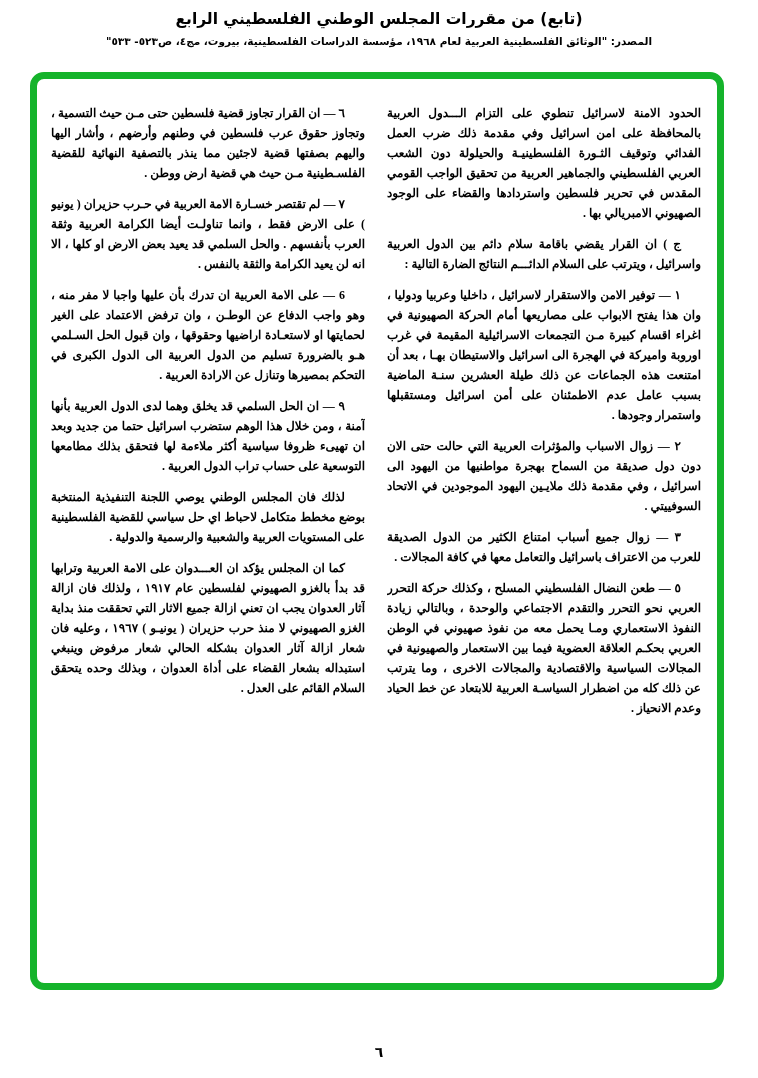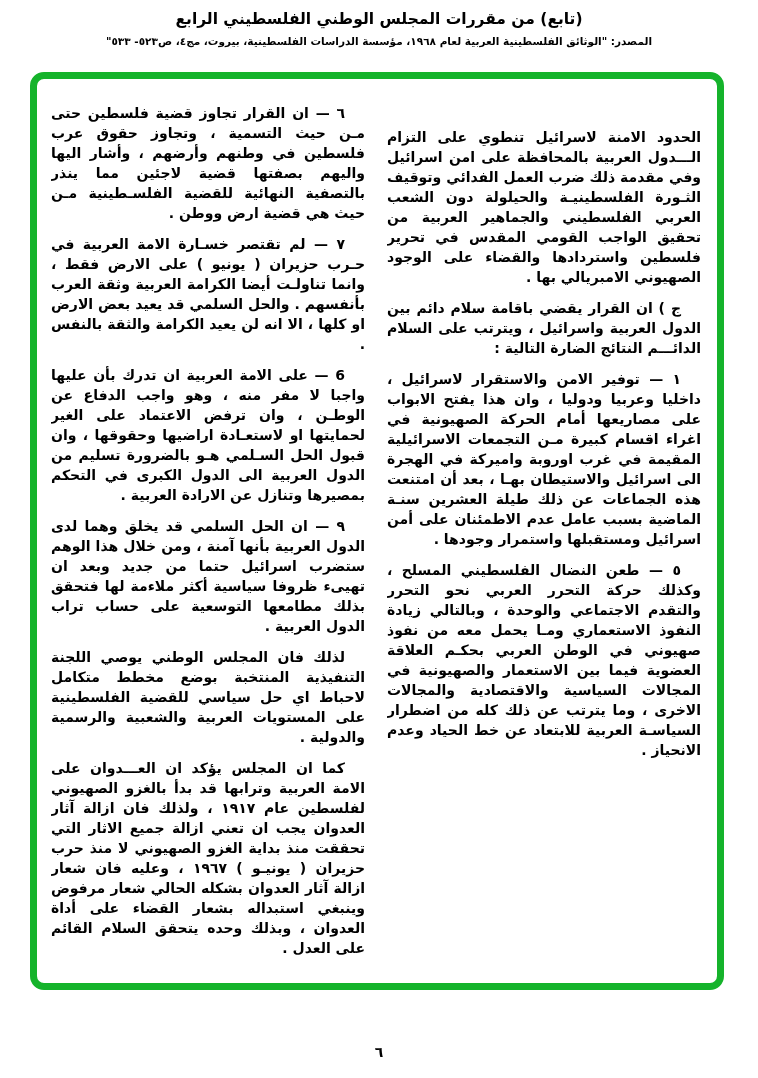--- a/index.html
+++ b/index.html
@@ -51,33 +51,33 @@
     gap: 22px;
     padding: 24px 16px 10px 14px;
     height: 870px;
     overflow: hidden;
   }
   .col {
     flex: 1 1 0;
     min-width: 0;
     overflow: hidden;
     color: #000;
-    font-size: 14px;
+    font-size: 12px;
     font-weight: bold;
     line-height: 20px;
     text-align: justify;
+    font-family: Liberation Serif, serif;
   }
   .col .para {
     margin: 0 0 11px 0;
     text-indent: 20px;
   }
   
   .col-right .para:first-child {
     text-indent: 0;
-    margin-top: 24px;
   }
   .footer {
     position: absolute;
     bottom: 18px;
     left: 0;
     width: 100%;
     text-align: center;
     font-size: 14px;
     font-weight: bold;
     color: #000;
@@ -92,20 +92,22 @@
     <div class="title">(تابع) من مقررات المجلس الوطني الفلسطيني الرابع</div>
     <div class="source">المصدر: "الوثائق الفلسطينية العربية لعام ١٩٦٨، مؤسسة الدراسات الفلسطينية، بيروت، مج٤، ص٥٢٣- ٥٣٣"</div>
   </div>
 
   <div class="content-box" style="border-color: rgb(21, 179, 43);">
     <div class="columns">
       <div class="col col-right">
           <p class="para">الحدود الامنة لاسرائيل تنطوي على التزام الـــدول العربية بالمحافظة على امن اسرائيل وفي مقدمة ذلك ضرب العمل الفدائي وتوقيف الثـورة الفلسطينيـة والحيلولة دون الشعب العربي الفلسطيني والجماهير العربية من تحقيق الواجب القومي المقدس في تحرير فلسطين واستردادها والقضاء على الوجود الصهيوني الامبريالي بها .</p>
           <p class="para">ج ) ان القرار يقضي باقامة سلام دائم بين الدول العربية واسرائيل ، ويترتب على السلام الدائـــم النتائج الضارة التالية :</p>
           <p class="para">١ — توفير الامن والاستقرار لاسرائيل ، داخليا وعربيا ودوليا ، وان هذا يفتح الابواب على مصاريعها أمام الحركة الصهيونية في اغراء اقسام كبيرة مـن التجمعات الاسرائيلية المقيمة في غرب اوروبة واميركة في الهجرة الى اسرائيل والاستيطان بهـا ، بعد أن امتنعت هذه الجماعات عن ذلك طيلة العشرين سنـة الماضية بسبب عامل عدم الاطمئنان على أمن اسرائيل ومستقبلها واستمرار وجودها .</p>
+          <p class="para">٢ — زوال الاسباب والمؤثرات العربية التي حالت حتى الان دون دول صديقة من السماح بهجرة مواطنيها من اليهود الى اسرائيل ، وفي مقدمة ذلك ملايـين اليهود الموجودين في الاتحاد السوفييتي .</p>
+          <p class="para">٣ — زوال جميع أسباب امتناع الكثير من الدول الصديقة للعرب من الاعتراف باسرائيل والتعامل معها في كافة المجالات .</p>
           <p class="para">٥ — طعن النضال الفلسطيني المسلح ، وكذلك حركة التحرر العربي نحو التحرر والتقدم الاجتماعي والوحدة ، وبالتالي زيادة النفوذ الاستعماري ومـا يحمل معه من نفوذ صهيوني في الوطن العربي بحكـم العلاقة العضوية فيما بين الاستعمار والصهيونية في المجالات السياسية والاقتصادية والمجالات الاخرى ، وما يترتب عن ذلك كله من اضطرار السياسـة العربية للابتعاد عن خط الحياد وعدم الانحياز .</p>
         </div>
       <div class="col col-left">
           <p class="para">٦ — ان القرار تجاوز قضية فلسطين حتى مـن حيث التسمية ، وتجاوز حقوق عرب فلسطين في وطنهم وأرضهم ، وأشار اليها واليهم بصفتها قضية لاجئين مما ينذر بالتصفية النهائية للقضية الفلسـطينية مـن حيث هي قضية ارض ووطن .</p>
           <p class="para">٧ — لم تقتصر خسـارة الامة العربية في حـرب حزيران ( يونيو ) على الارض فقط ، وانما تناولـت أيضا الكرامة العربية وثقة العرب بأنفسهم . والحل السلمي قد يعيد بعض الارض او كلها ، الا انه لن يعيد الكرامة والثقة بالنفس .</p>
           <p class="para">6 — على الامة العربية ان تدرك بأن عليها واجبا لا مفر منه ، وهو واجب الدفاع عن الوطـن ، وان ترفض الاعتماد على الغير لحمايتها او لاستعـادة اراضيها وحقوقها ، وان قبول الحل السـلمي هـو بالضرورة تسليم من الدول العربية الى الدول الكبرى في التحكم بمصيرها وتنازل عن الارادة العربية .</p>
           <p class="para">٩ — ان الحل السلمي قد يخلق وهما لدى الدول العربية بأنها آمنة ، ومن خلال هذا الوهم ستضرب اسرائيل حتما من جديد وبعد ان تهيىء ظروفا سياسية أكثر ملاءمة لها فتحقق بذلك مطامعها التوسعية على حساب تراب الدول العربية .</p>
           <p class="para">لذلك فان المجلس الوطني يوصي اللجنة التنفيذية المنتخبة بوضع مخطط متكامل لاحباط اي حل سياسي للقضية الفلسطينية على المستويات العربية والشعبية والرسمية والدولية .</p>
           <p class="para">كما ان المجلس يؤكد ان العـــدوان على الامة العربية وترابها قد بدأ بالغزو الصهيوني لفلسطين عام ١٩١٧ ، ولذلك فان ازالة آثار العدوان يجب ان تعني ازالة جميع الاثار التي تحققت منذ بداية الغزو الصهيوني لا منذ حرب حزيران ( يونيـو ) ١٩٦٧ ، وعليه فان شعار ازالة آثار العدوان بشكله الحالي شعار مرفوض وينبغي استبداله بشعار القضاء على أداة العدوان ، وبذلك وحده يتحقق السلام القائم على العدل .</p>
         </div>

